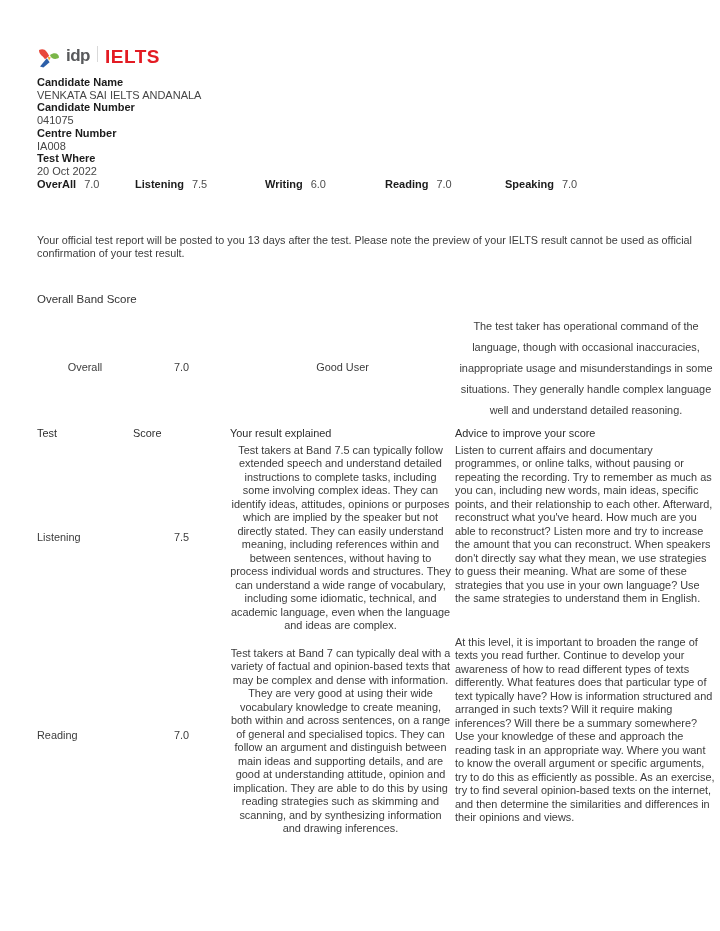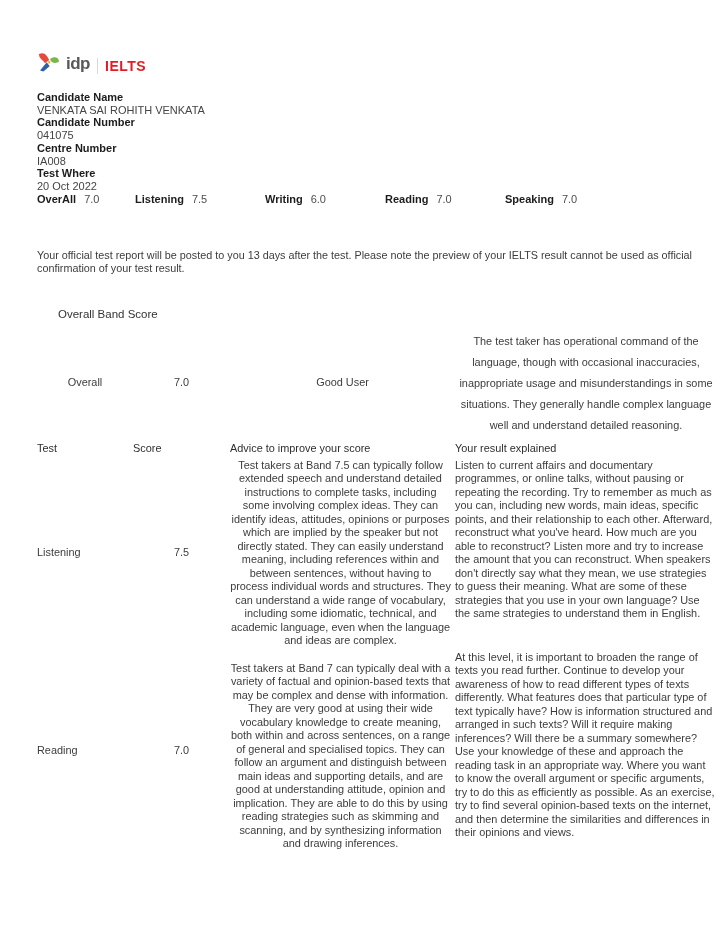--- a/index.html
+++ b/index.html
@@ -8,46 +8,46 @@
     width: 720px;
     height: 931px;
     background: #ffffff;
     font-family: "Liberation Sans", sans-serif;
     color: #3c3c3c;
     overflow: hidden;
     box-sizing: border-box;
     padding: 46px 0 0 37px;
   }
   
-  .logo-row { display: flex; align-items: flex-end; height: 28px; }
+  .logo-row { display: flex; align-items: flex-start; height: 28px; }
   .idp-mark { width: 24px; height: 24px; margin-right: 5px; }
   .idp-text { font-size: 17px; font-weight: bold; color: #58595b; letter-spacing: -0.5px; }
   .logo-divider { width: 1px; height: 16px; background: #d9d9d9; margin: 0 7px; }
-  .ielts-text { font-size: 14px; font-weight: bold; color: #e31b23; letter-spacing: 0.5px; }
+  .ielts-text { font-size: 19px; font-weight: bold; color: #e31b23; letter-spacing: 0.5px; }
 
   
-  .details { margin-top: 17px; font-size: 11px; line-height: 12.7px; width: 660px; }
+  .details { margin-top: 2px; font-size: 11px; line-height: 12.7px; width: 660px; }
   .fld-label { font-weight: bold; color: #1c1c1c; }
   .fld-value { color: #454545; }
 
   
   .scores-row { display: flex; font-size: 11px; line-height: 12.7px; margin-top: 0; }
   .score-item { display: flex; }
   .score-item .s-label { font-weight: bold; color: #1c1c1c; }
   .score-item .s-value { color: #4d4d4d; margin-left: 8px; }
   .score-item:nth-child(1) { width: 98px; }
   .score-item:nth-child(2) { width: 130px; }
   .score-item:nth-child(3) { width: 120px; }
   .score-item:nth-child(4) { width: 120px; }
 
   
   .notice { margin-top: 44px; width: 676px; font-size: 10.8px; line-height: 13px; color: #3c3c3c; }
 
   
-  .band-heading { margin-top: 33px; font-size: 11.5px; color: #333333; margin-left: 21px; }
+  .band-heading { margin-top: 33px; font-size: 11.5px; color: #333333; }
 
   .results-table {
     margin-top: 9px;
     display: grid;
     grid-template-columns: 96px 97px 225px 262px;
     row-gap: 2px;
     font-size: 10.9px;
     line-height: 13.5px;
     color: #3c3c3c;
   }
@@ -72,21 +72,21 @@
       <path fill="#7ab648" d="M13,9 C17.5,5.5 22,7.5 22,11.5 C19,14.2 14,13 13,9 Z"></path>
       <path fill="#f5a623" d="M10.8,10.8 L13.8,11.6 L12,14.6 Z"></path>
     </svg>
     <span class="idp-text">idp</span>
     <span class="logo-divider"></span>
     <span class="ielts-text">IELTS</span>
   </div>
 
   <div class="details">
     <div class="fld-label">Candidate Name</div>
-    <div class="fld-value">VENKATA SAI ROHITH VENKATA</div>
+    <div class="fld-value">VENKATA SAI IELTS ANDANALA</div>
     <div class="fld-label">Candidate Number</div>
     <div class="fld-value">041075</div>
     <div class="fld-label">Centre Number</div>
     <div class="fld-value">IA008</div>
     <div class="fld-label">Test Where</div>
     <div class="fld-value">20 Oct 2022</div>
 
     <div class="scores-row">
       <div class="score-item">
         <span class="s-label">OverAll</span>
@@ -117,22 +117,22 @@
 
   <div class="results-table">
 
     <div class="cell vc tc">Overall</div>
     <div class="cell vc tc">7.0</div>
     <div class="cell vc tc">Good User</div>
     <div class="cell overall-desc">The test taker has operational command of the language, though with occasional inaccuracies, inappropriate usage and misunderstandings in some situations. They generally handle complex language well and understand detailed reasoning.</div>
 
     <div class="cell hdr">Test</div>
     <div class="cell hdr">Score</div>
+    <div class="cell hdr">Your result explained</div>
     <div class="cell hdr">Advice to improve your score</div>
-    <div class="cell hdr">Your result explained</div>
 
     <div class="cell vc">Listening</div>
     <div class="cell vc tc">7.5</div>
     <div class="cell pad-r advice-cell">Test takers at Band 7.5 can typically follow extended speech and understand detailed instructions to complete tasks, including some involving complex ideas. They can identify ideas, attitudes, opinions or purposes which are implied by the speaker but not directly stated. They can easily understand meaning, including references within and between sentences, without having to process individual words and structures. They can understand a wide range of vocabulary, including some idiomatic, technical, and academic language, even when the language and ideas are complex.</div>
     <div class="cell advice-cell">Listen to current affairs and documentary programmes, or online talks, without pausing or repeating the recording. Try to remember as much as you can, including new words, main ideas, specific points, and their relationship to each other. Afterward, reconstruct what you've heard. How much are you able to reconstruct? Listen more and try to increase the amount that you can reconstruct. When speakers don't directly say what they mean, we use strategies to guess their meaning. What are some of these strategies that you use in your own language? Use the same strategies to understand them in English.</div>
 
     <div class="cell vc">Reading</div>
     <div class="cell vc tc">7.0</div>
     <div class="cell pad-r row-gap-top">Test takers at Band 7 can typically deal with a variety of factual and opinion-based texts that may be complex and dense with information. They are very good at using their wide vocabulary knowledge to create meaning, both within and across sentences, on a range of general and specialised topics. They can follow an argument and distinguish between main ideas and supporting details, and are good at understanding attitude, opinion and implication. They are able to do this by using reading strategies such as skimming and scanning, and by synthesizing information and drawing inferences.</div>
     <div class="cell advice-cell">At this level, it is important to broaden the range of texts you read further. Continue to develop your awareness of how to read different types of texts differently. What features does that particular type of text typically have? How is information structured and arranged in such texts? Will it require making inferences? Will there be a summary somewhere? Use your knowledge of these and approach the reading task in an appropriate way. Where you want to know the overall argument or specific arguments, try to do this as efficiently as possible. As an exercise, try to find several opinion-based texts on the internet, and then determine the similarities and differences in their opinions and views.</div>

